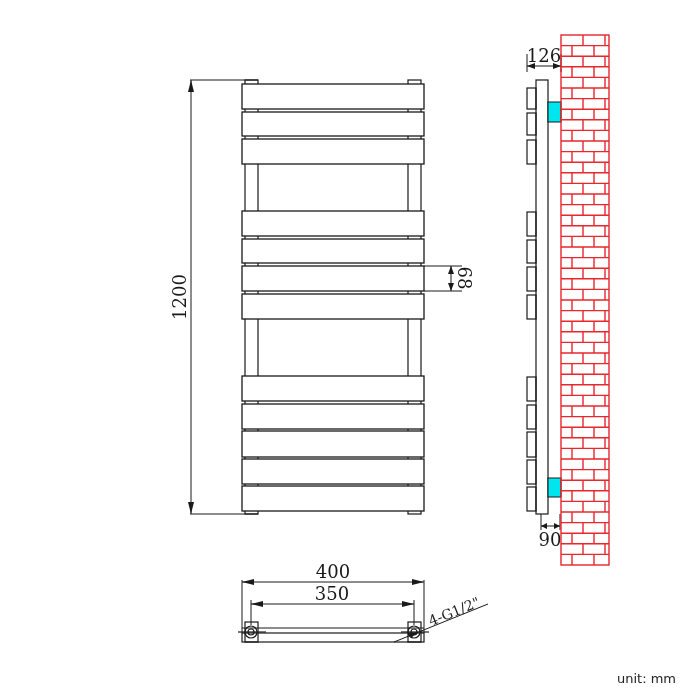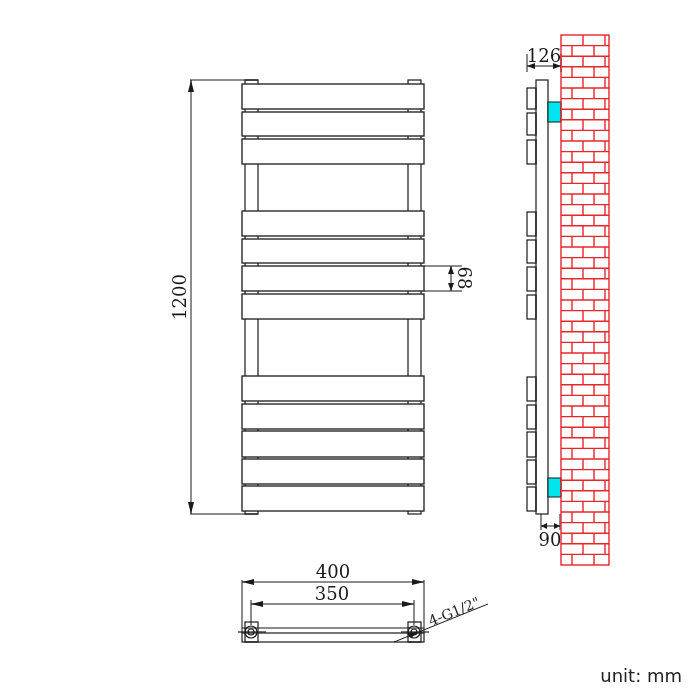--- a/index.html
+++ b/index.html
@@ -4,21 +4,21 @@
 <style>
   html, body { margin: 0; padding: 0; background: #ffffff; }
   #canvas { position: relative; width: 700px; height: 700px; background: #ffffff; overflow: hidden; }
   svg { position: absolute; left: 0; top: 0; }
   .line { stroke: #1a1a1a; stroke-width: 1.2; fill: none; }
   .panel { stroke: #1a1a1a; stroke-width: 1.3; fill: #ffffff; }
   .dim { stroke: #1a1a1a; stroke-width: 1; fill: none; }
   .dimtext { font-family: "DejaVu Serif", "Liberation Serif", serif; font-size: 18px; fill: #1a1a1a; }
   .brick { stroke: #e8262b; stroke-width: 1.4; fill: none; }
   .conn { fill: #00e5ee; stroke: #1a1a1a; stroke-width: 1; }
-  #unit { position: absolute; right: 18px; bottom: 14px; font-family: "DejaVu Sans", "Liberation Sans", sans-serif; font-size: 18px; color: #222; }
+  #unit { position: absolute; right: 24px; bottom: 14px; font-family: "DejaVu Sans", "Liberation Sans", sans-serif; font-size: 13px; color: #222; }
 </style>
 </head>
 <body>
 
 <div id="canvas">
 <svg width="700" height="700" viewBox="0 0 700 700">
 
   <g>
 
     <rect class="line" x="245" y="80" width="13" height="434"></rect>

